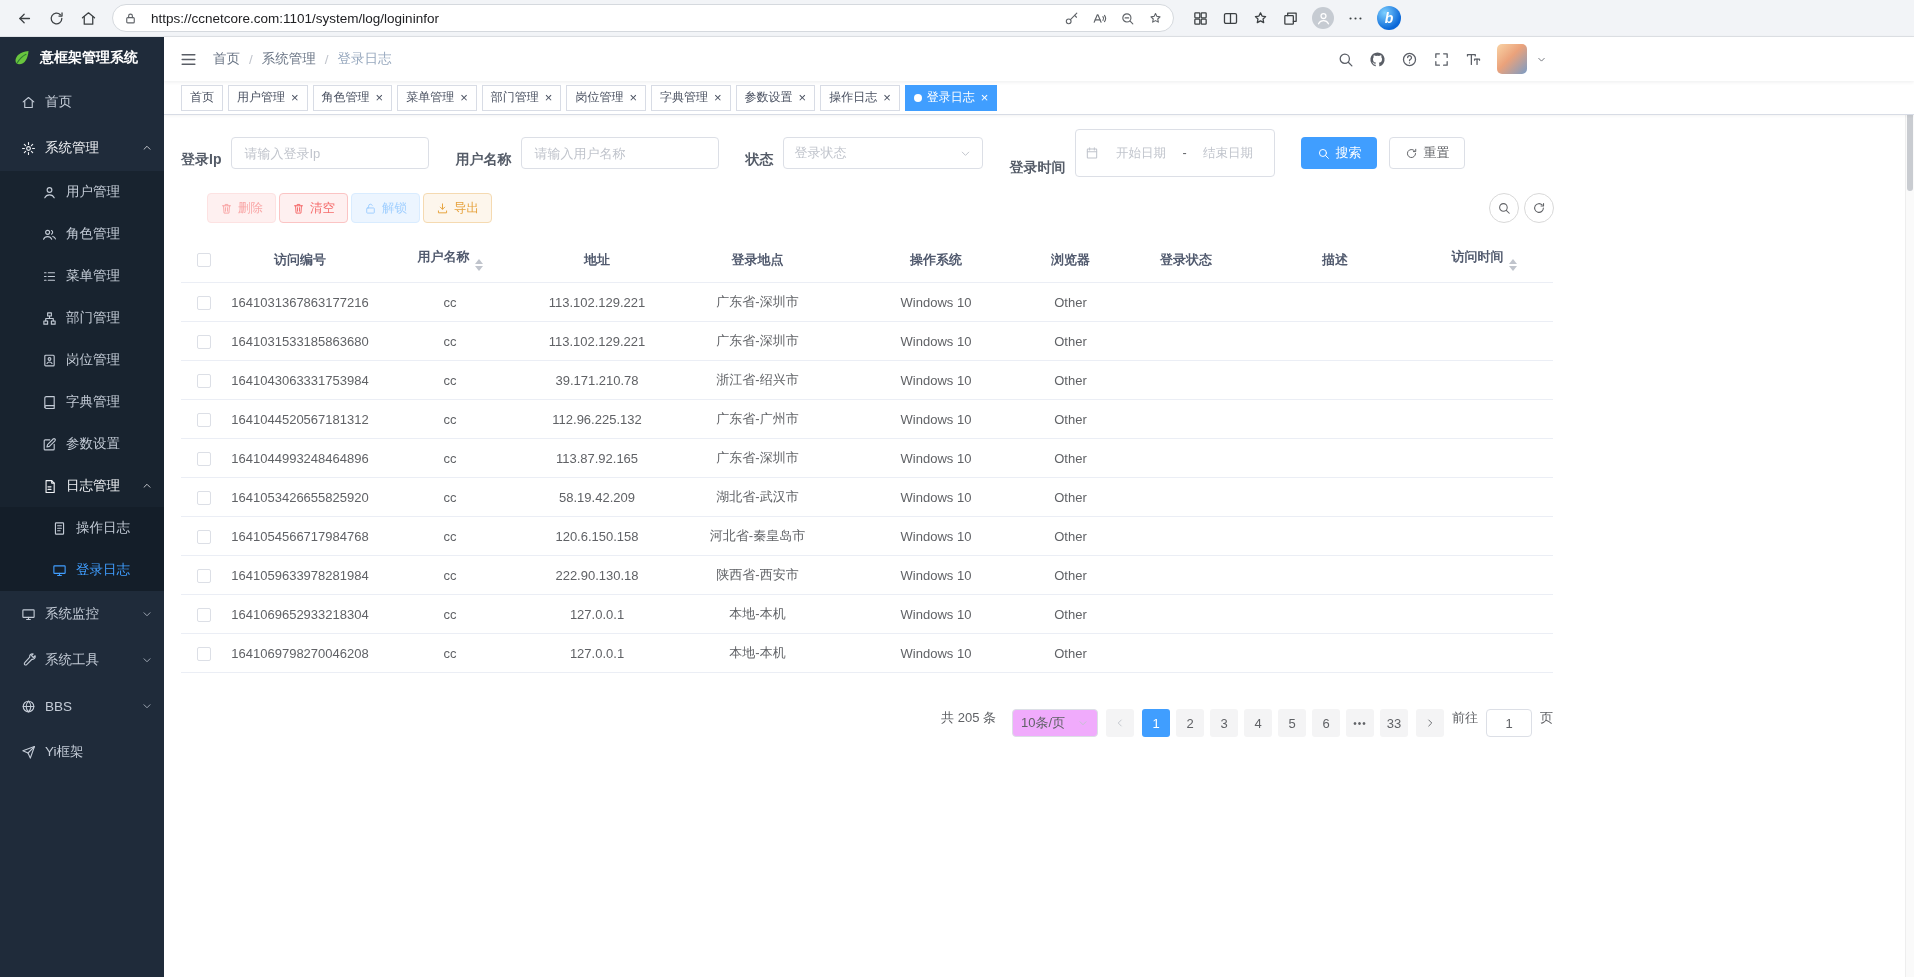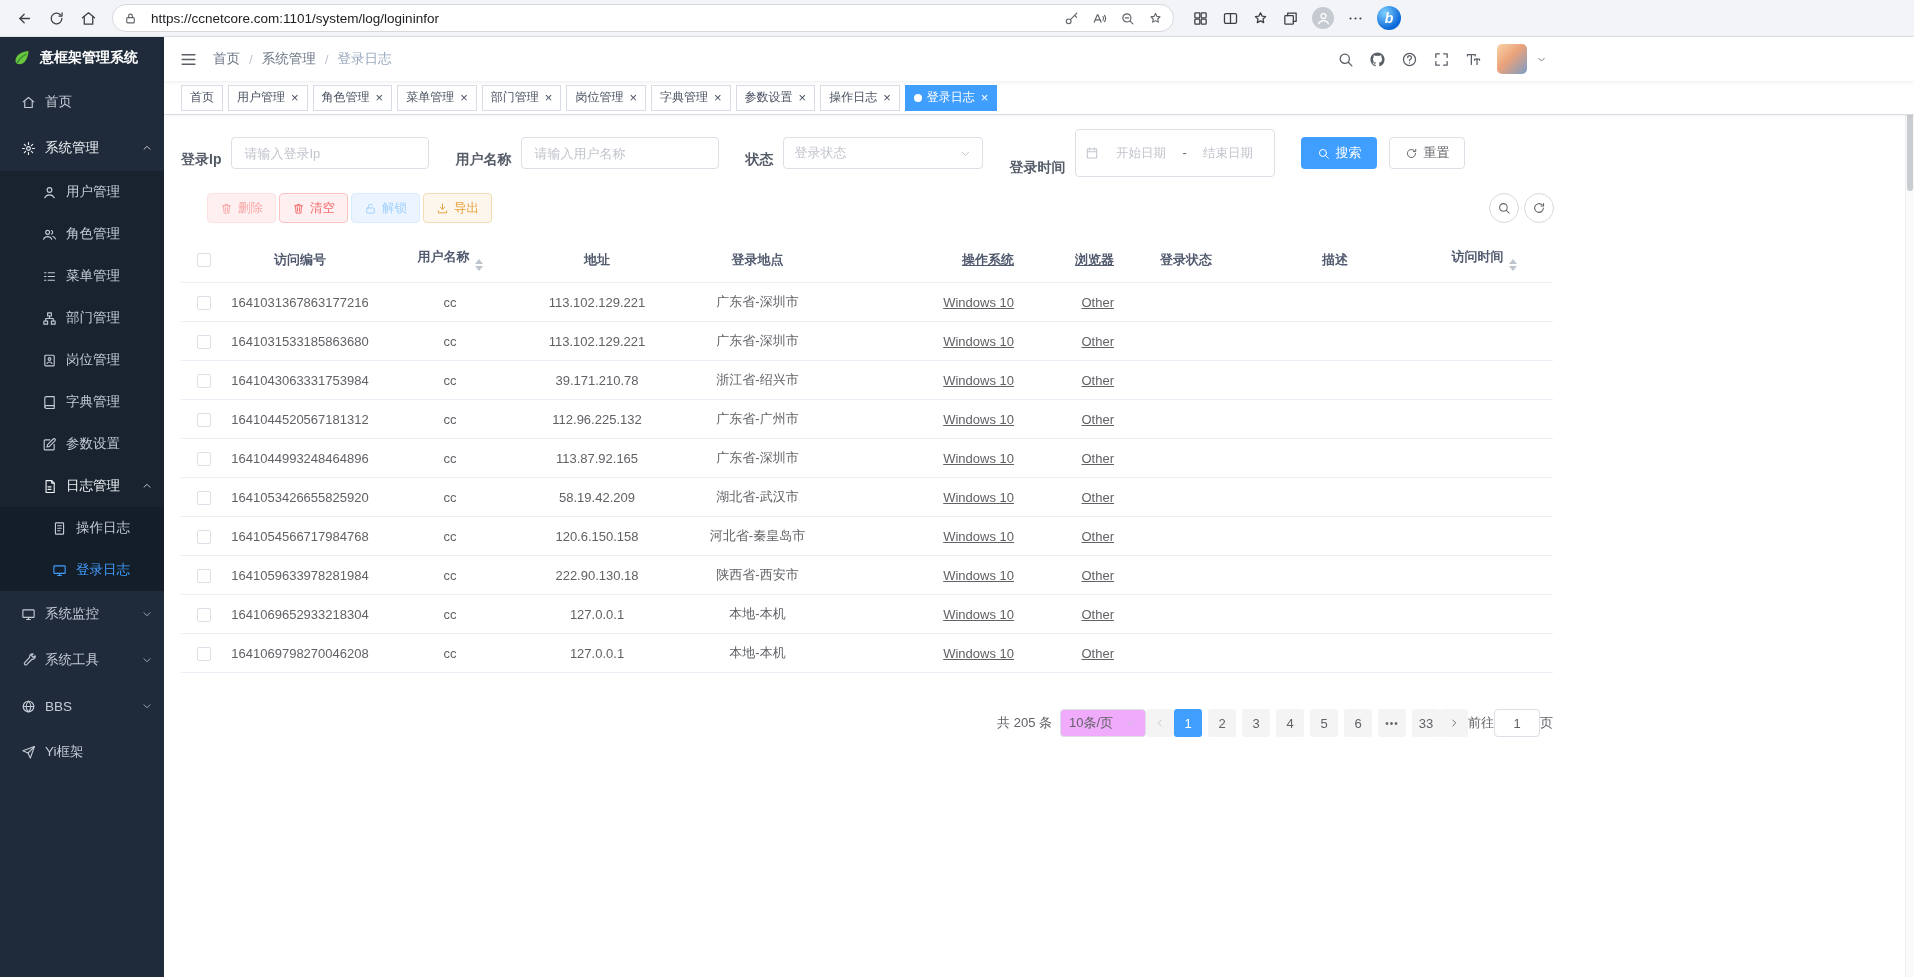--- a/index.html
+++ b/index.html
@@ -99,30 +99,30 @@
   .icon-btn { width:30px; height:30px; border-radius:50%; border:1px solid #d9d9d9; background:#fff;
     color:#606266; display:inline-flex; align-items:center; justify-content:center; cursor:pointer; font-size:14px; }
   .icon-btn + .icon-btn { margin-left:2px; }
 
   
   table { width:1372px; border-collapse:collapse; margin-top:14px; table-layout:fixed; }
   th { font-size:13px; color:#515a6e; font-weight:bold; padding:11px 3px; text-align:center;
     border-bottom:1px solid #ebeef5; white-space:nowrap; }
   td { font-size:13px; color:#606266; padding:10px 3px; text-align:center; border-bottom:1px solid #ebeef5;
     white-space:nowrap; overflow:hidden; text-overflow:ellipsis; }
-  th.col4, td.col4, th.col5, td.col5 { text-align:right; padding-left:10px;text-decoration:underline; }
+  th.col4, td.col4, th.col5, td.col5 { text-align:center; padding-left:10px; }
   .cb { width:14px; height:14px; border:1px solid #dcdfe6; border-radius:2px; background:#fff;
     display:inline-block; vertical-align:middle; cursor:pointer; }
   .sort { display:inline-flex; flex-direction:column; margin-left:5px; vertical-align:-3px; cursor:pointer; }
   .sort i { width:0; height:0; border:4px solid transparent; display:block; }
   .sort .cu { border-bottom:5px solid #c0c4cc; border-top:none; margin-bottom:2px; }
   .sort .cd { border-top:5px solid #c0c4cc; border-bottom:none; }
 
   
-  .pagination { margin-top:36px; display:flex; align-items:center; justify-content:flex-end; 
+  .pagination { margin-top:36px; display:flex; justify-content:flex-end; gap:8px;
     font-size:13px; color:#606266; width:1372px; }
   .total { margin-right:8px; }
   .page-size { width:86px; height:28px; border:1px solid #dcdfe6; border-radius:4px; background:#f0abfc;
     display:flex; align-items:center; justify-content:space-between; padding:0 8px; cursor:pointer; }
   .page-size .selchev { font-size:12px; }
   .pg-btn { min-width:28px; height:28px; border:none; border-radius:3px; background:#f4f4f5; color:#606266;
     font-size:13px; cursor:pointer; display:inline-flex; align-items:center; justify-content:center;
     padding:0 5px; font-family:inherit; }
   .pg-btn .bi { font-size:12px; }
   .pg-btn.active { background:#409eff; color:#fff; }

